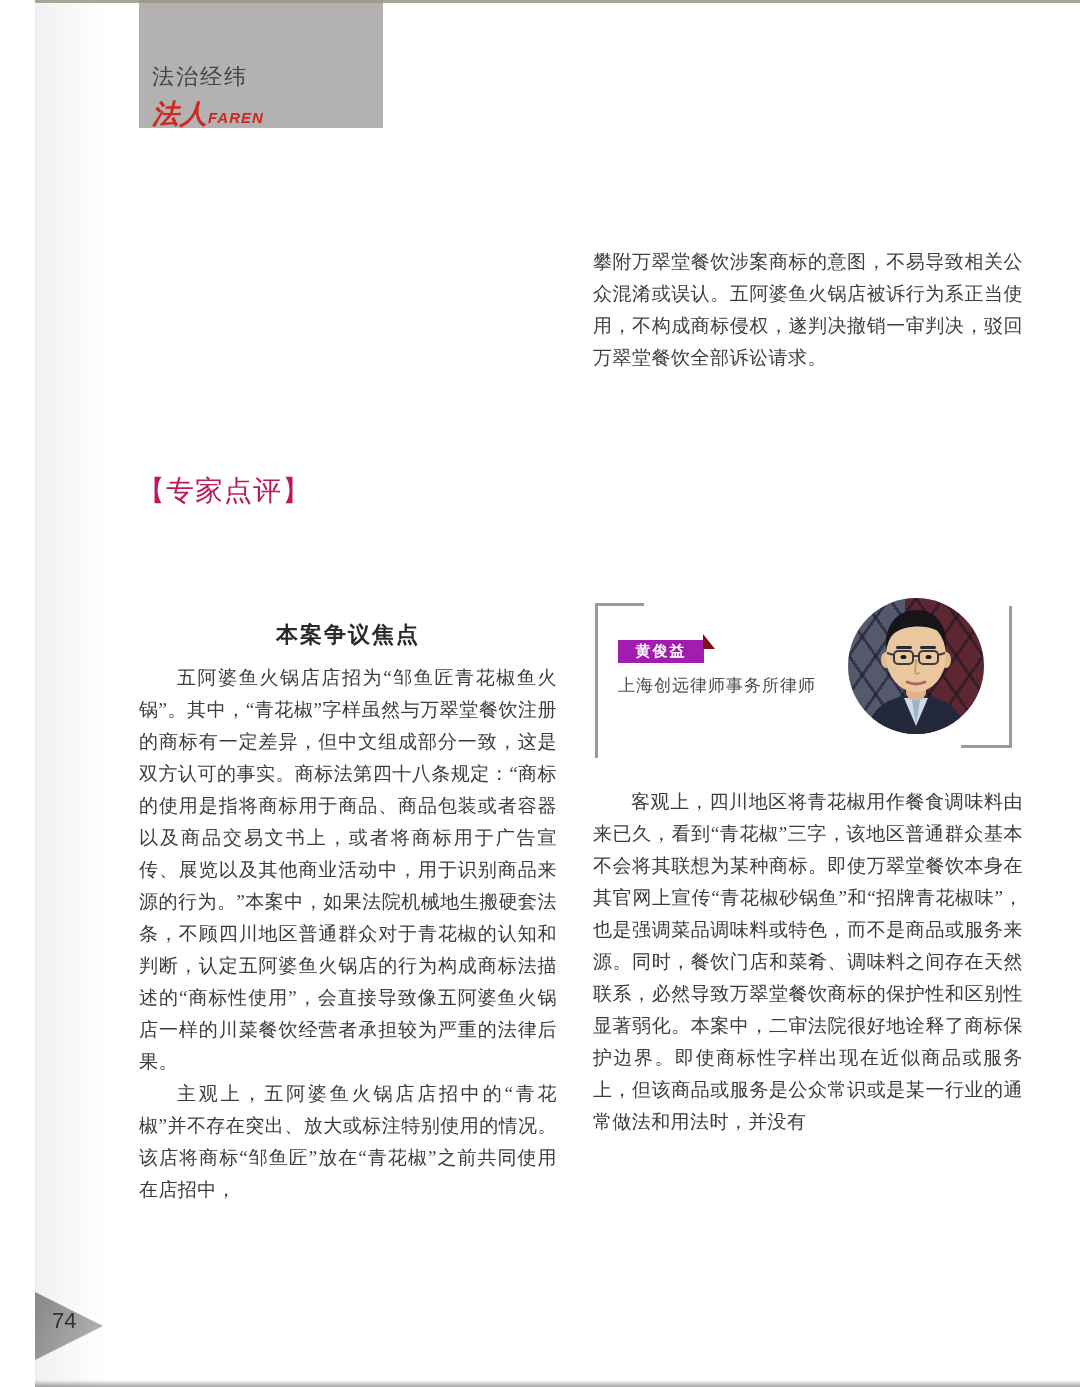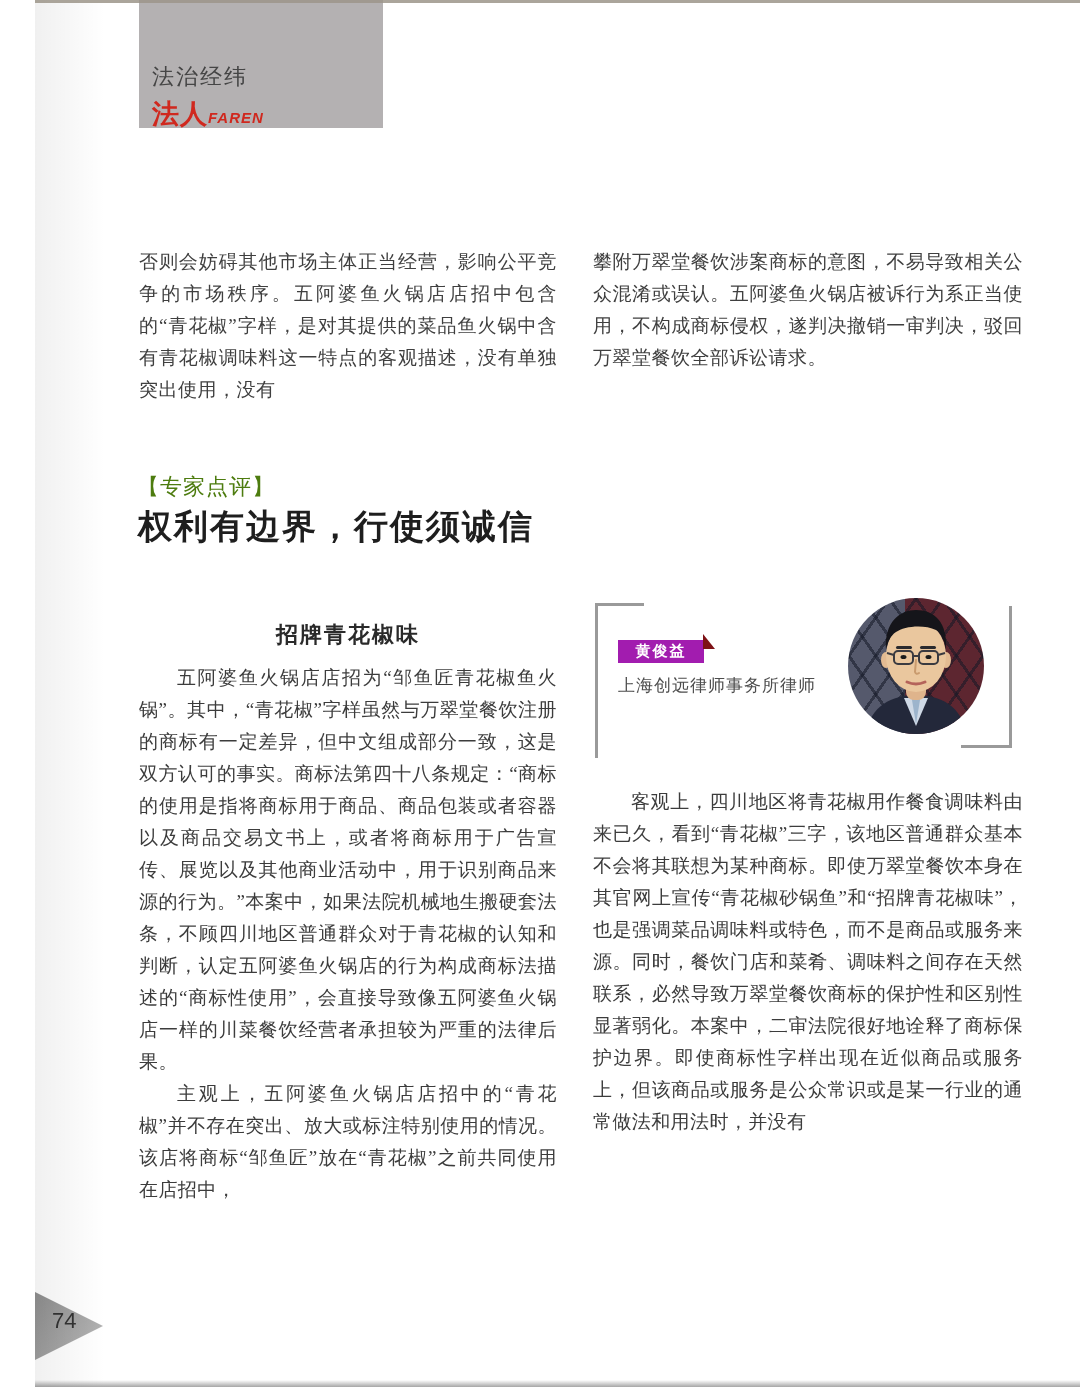--- a/index.html
+++ b/index.html
@@ -22,34 +22,34 @@
   
   .header-box{
     position:absolute;left:104px;top:0;width:244px;height:128px;
     background:#b4b1b2;z-index:2;
   }
   .section-name{
     position:absolute;left:13px;top:62px;
     font-size:22px;color:#454545;letter-spacing:2px;font-weight:500;
   }
   .logo-row{position:absolute;left:13px;top:96px;white-space:nowrap;}
-  .logo-cn{font-size:27px;font-weight:900;color:#d0281e;letter-spacing:1px;}
+  .logo-cn{font-size:27px;font-weight:900;font-style:italic;color:#d0281e;letter-spacing:1px;}
   .logo-en{font-size:15px;font-weight:900;font-style:italic;color:#d0281e;letter-spacing:1px;}
 
   
   .summary-col{
     position:absolute;top:246px;
     font-size:19px;line-height:32px;color:#3f3f3f;
     text-align:justify;letter-spacing:.5px;
   }
   .summary-left{left:104px;width:418px;}
   .summary-right{left:558px;width:430px;}
 
   
-  .expert-label{position:absolute;left:102px;top:472px;font-size:22px;color:#4d7c0f;letter-spacing:1px;}
+  .expert-label{position:absolute;left:102px;top:472px;font-size:28px;color:#be185d;letter-spacing:1px;}
   .main-title{position:absolute;left:103px;top:504px;font-size:34px;font-weight:800;color:#1e1e1e;letter-spacing:2px;}
 
   .focus-heading{position:absolute;left:104px;top:620px;width:418px;text-align:center;font-size:22px;font-weight:700;color:#2a2a2a;letter-spacing:2px;}
 
   .body-col{position:absolute;font-size:19px;line-height:32px;color:#3c3c3c;text-align:justify;letter-spacing:.4px;}
   .body-col p{margin:0;}
   .body-col p.indent{text-indent:2em;}
   .left-body{left:104px;top:662px;width:418px;}
   .right-body{left:558px;top:786px;width:430px;}
 
@@ -94,30 +94,26 @@
   <div class="right-edge"></div>
   <div class="bottom-edge"></div>
 
   <div class="header-box">
     <div class="section-name sans">法治经纬</div>
     <div class="logo-row">
       <span class="logo-cn sans">法人</span><span class="logo-en sans">FAREN</span>
     </div>
   </div>
 
-  <div class="summary-col summary-left">
-    <p style="margin:0;">否则会妨碍其他市场主体正当经营，影响公平竞争的市场秩序。五阿婆鱼火锅店店招中包含的“青花椒”字样，是对其提供的菜品鱼火锅中含有青花椒调味料这一特点的客观描述，没有单独突出使用，没有</p>
-  </div>
   <div class="summary-col summary-right">
     <p style="margin:0;">攀附万翠堂餐饮涉案商标的意图，不易导致相关公众混淆或误认。五阿婆鱼火锅店被诉行为系正当使用，不构成商标侵权，遂判决撤销一审判决，驳回万翠堂餐饮全部诉讼请求。</p>
   </div>
 
   <div class="expert-label">【专家点评】</div>
-  <div class="main-title sans">权利有边界，行使须诚信</div>
-  <div class="focus-heading">招牌青花椒味</div>
+  <div class="focus-heading">本案争议焦点</div>
 
   <div class="expert-card">
     <div class="bracket-tl"></div>
     <div class="bracket-br"></div>
     <div class="expert-badge sans">黄俊益</div>
     <div class="expert-affiliation sans">上海创远律师事务所律师</div>
     <div class="portrait">
       <svg width="136" height="136" viewBox="0 0 136 136" xmlns="http://www.w3.org/2000/svg">
 
         <path d="M18 136 C22 108 44 97 68 97 C92 97 114 108 118 136 Z" fill="#23283a"></path>

